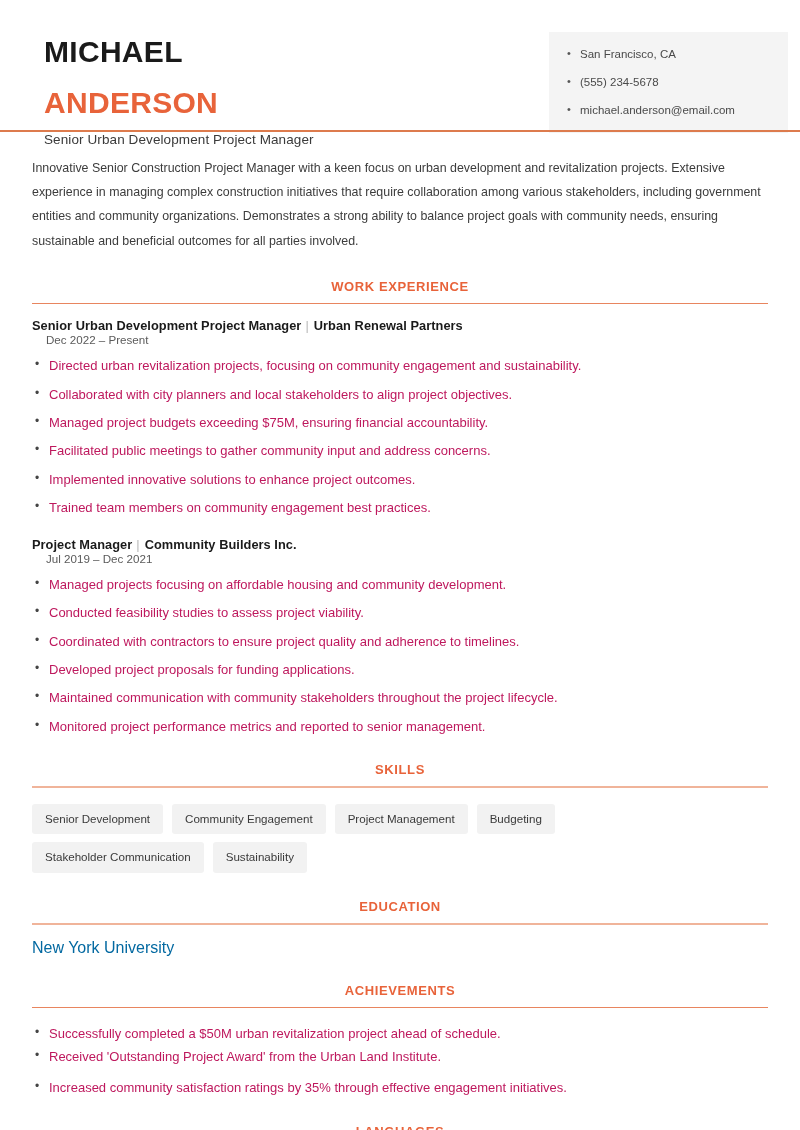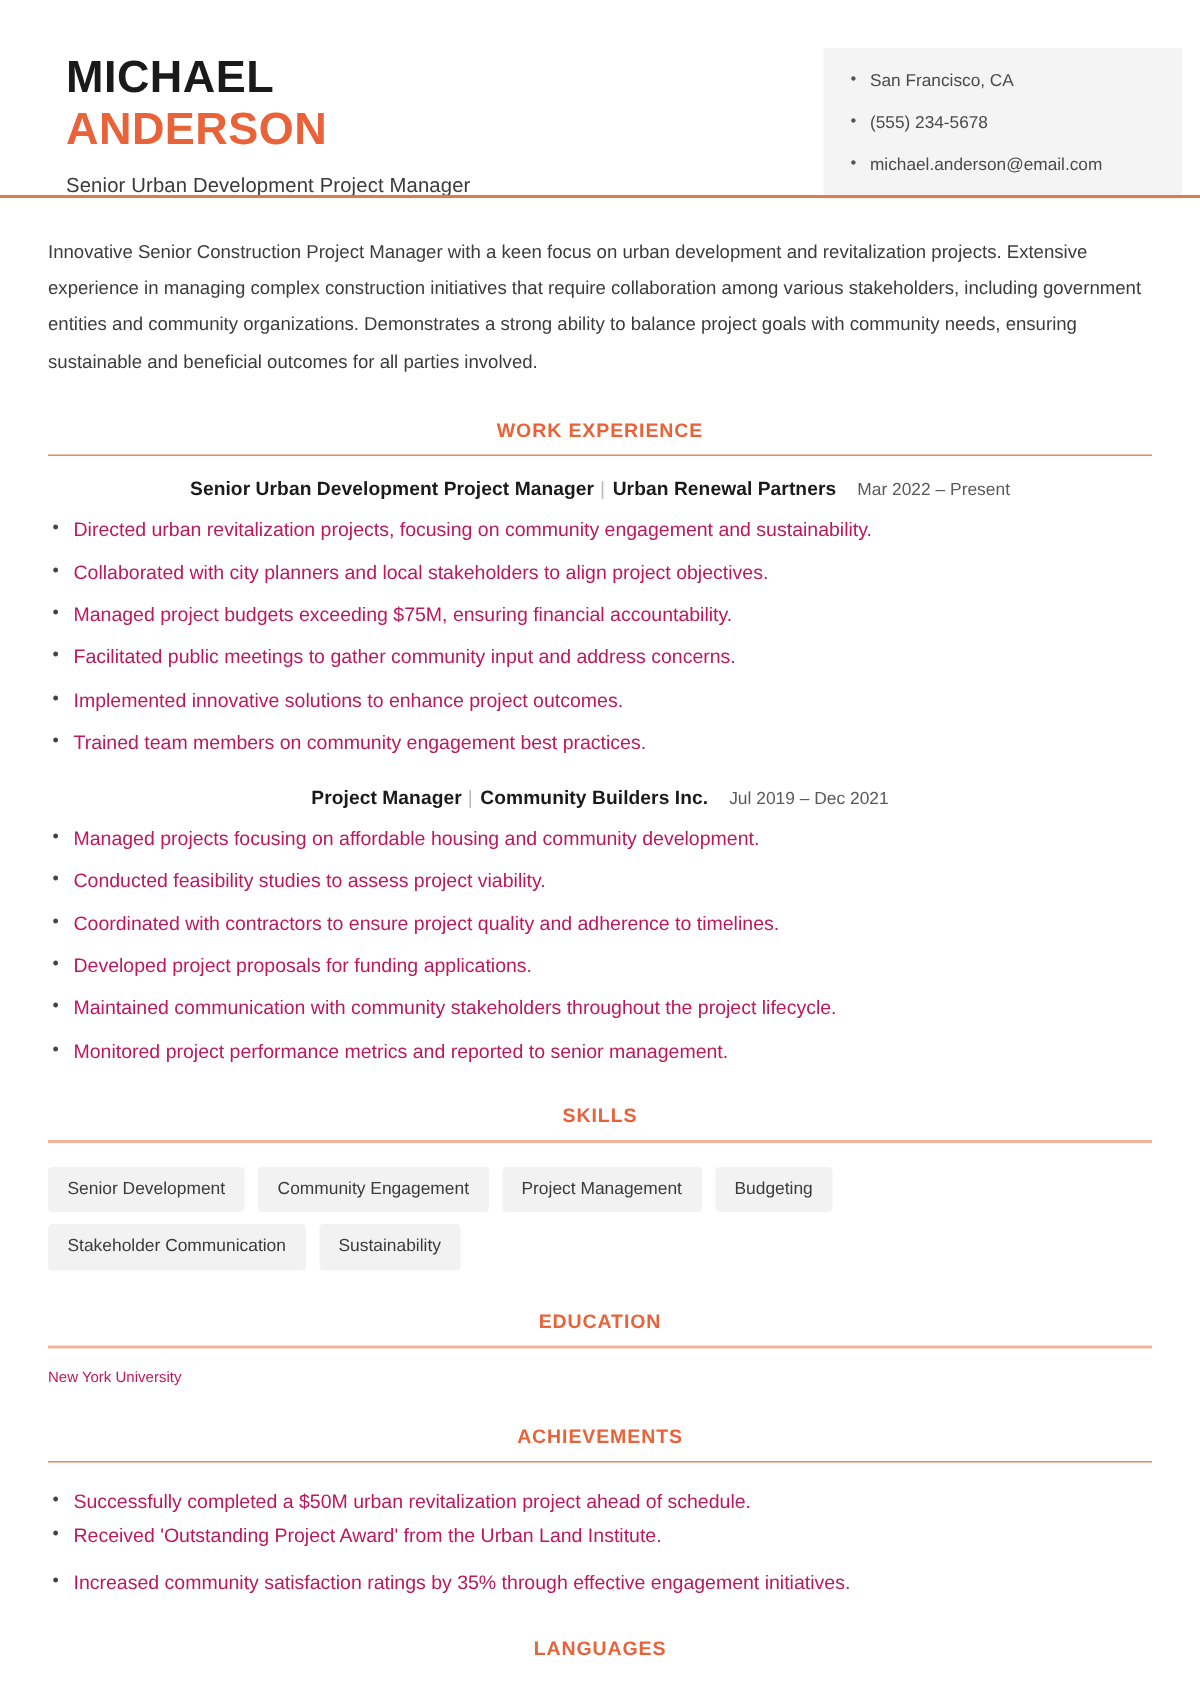--- a/index.html
+++ b/index.html
@@ -40,21 +40,21 @@
   }
 
   .name-line {
     font-size: 30px;
     font-weight: bold;
     letter-spacing: 0.3px;
     line-height: 1.18;
     text-transform: uppercase;
   }
   .name-first { color: #1a1a1a; }
-  .name-last  { color: #E8633A; }
+  .name-last  { color: #E8633A; margin-top: 16px; }
 
   .job-title {
     margin-top: 11px;
     font-size: 13.5px;
     color: #3a3a3a;
     font-weight: normal;
     letter-spacing: 0.1px;
   }
 
   .contact-box {
@@ -126,23 +126,24 @@
     margin-bottom: 14px;
   }
   .section-rule.strong { background: #E8855F; }
 
   
   .entry { margin-bottom: 19px; }
   .entry:last-child { margin-bottom: 0; }
 
   .entry-head {
     display: flex;
-    justify-content: center;
+    justify-content: space-between;
     align-items: baseline;
     margin-bottom: 11px;
+    flex-direction: column;
   }
 
   .entry-title {
     font-size: 12.8px;
     font-weight: bold;
     color: #1a1a1a;
     letter-spacing: 0.05px;
   }
 
   .entry-sep {
@@ -209,22 +210,22 @@
     color: #1a1a1a;
   }
 
   .edu-date {
     font-size: 11.6px;
     color: #5a5a5a;
     white-space: nowrap;
   }
 
   .edu-school {
-    font-size: 10px;
-    color: #be185d;
+    font-size: 16px;
+    color: #0369a1;
     margin-top: 7px;
   }
   .ach-section .section-rule  { margin-bottom: 17px; }
   .skills-section .section-rule { margin-bottom: 16px; }
 </style>
 </head>
 <body>
 
 <div class="page">
 
@@ -252,21 +253,21 @@
 
     <div class="section work-section">
       <div class="section-title">WORK EXPERIENCE</div>
       <div class="section-rule strong"></div>
 
       <div class="entry">
         <div class="entry-head">
           <div class="entry-title">
             <span>Senior Urban Development Project Manager</span><span class="entry-sep">|</span><span>Urban Renewal Partners</span>
           </div>
-          <div class="entry-date">Mar 2022 – Present</div>
+          <div class="entry-date">Dec 2022 – Present</div>
         </div>
         <ul class="bullets">
           <li class="bullet">Directed urban revitalization projects, focusing on community engagement and sustainability.</li>
           <li class="bullet">Collaborated with city planners and local stakeholders to align project objectives.</li>
           <li class="bullet">Managed project budgets exceeding $75M, ensuring financial accountability.</li>
           <li class="bullet">Facilitated public meetings to gather community input and address concerns.</li>
           <li class="bullet">Implemented innovative solutions to enhance project outcomes.</li>
           <li class="bullet">Trained team members on community engagement best practices.</li>
         </ul>
       </div>

